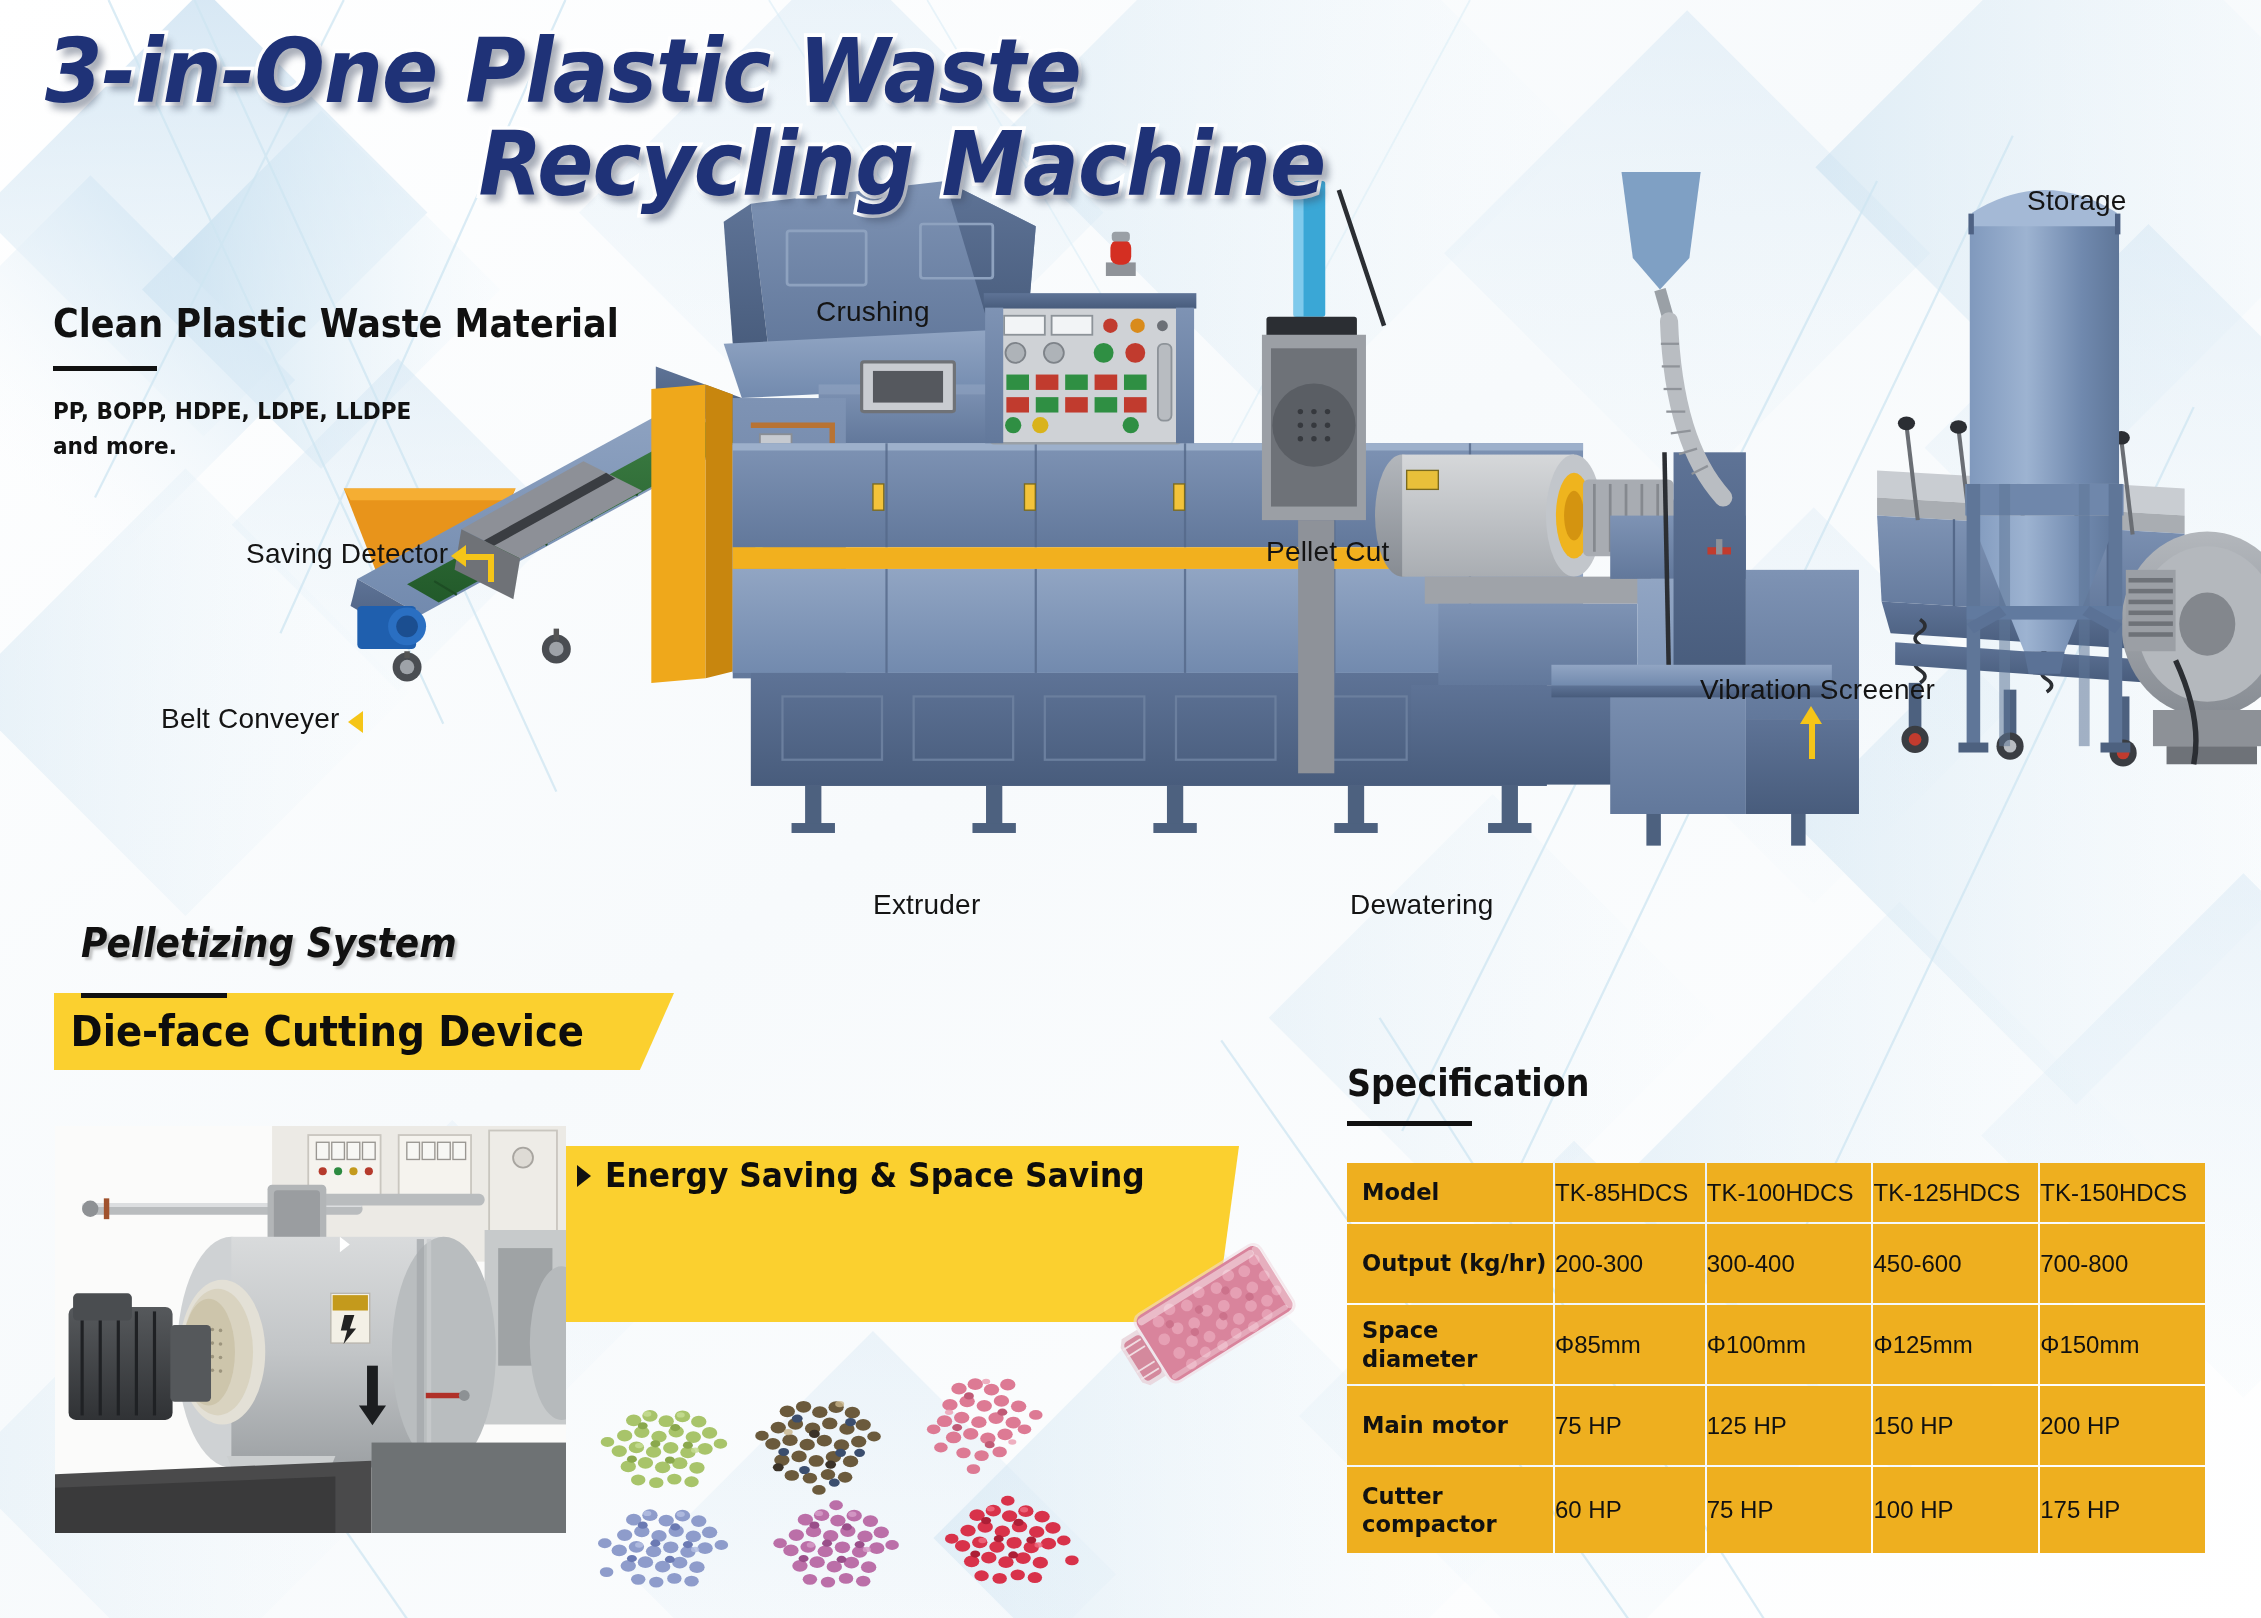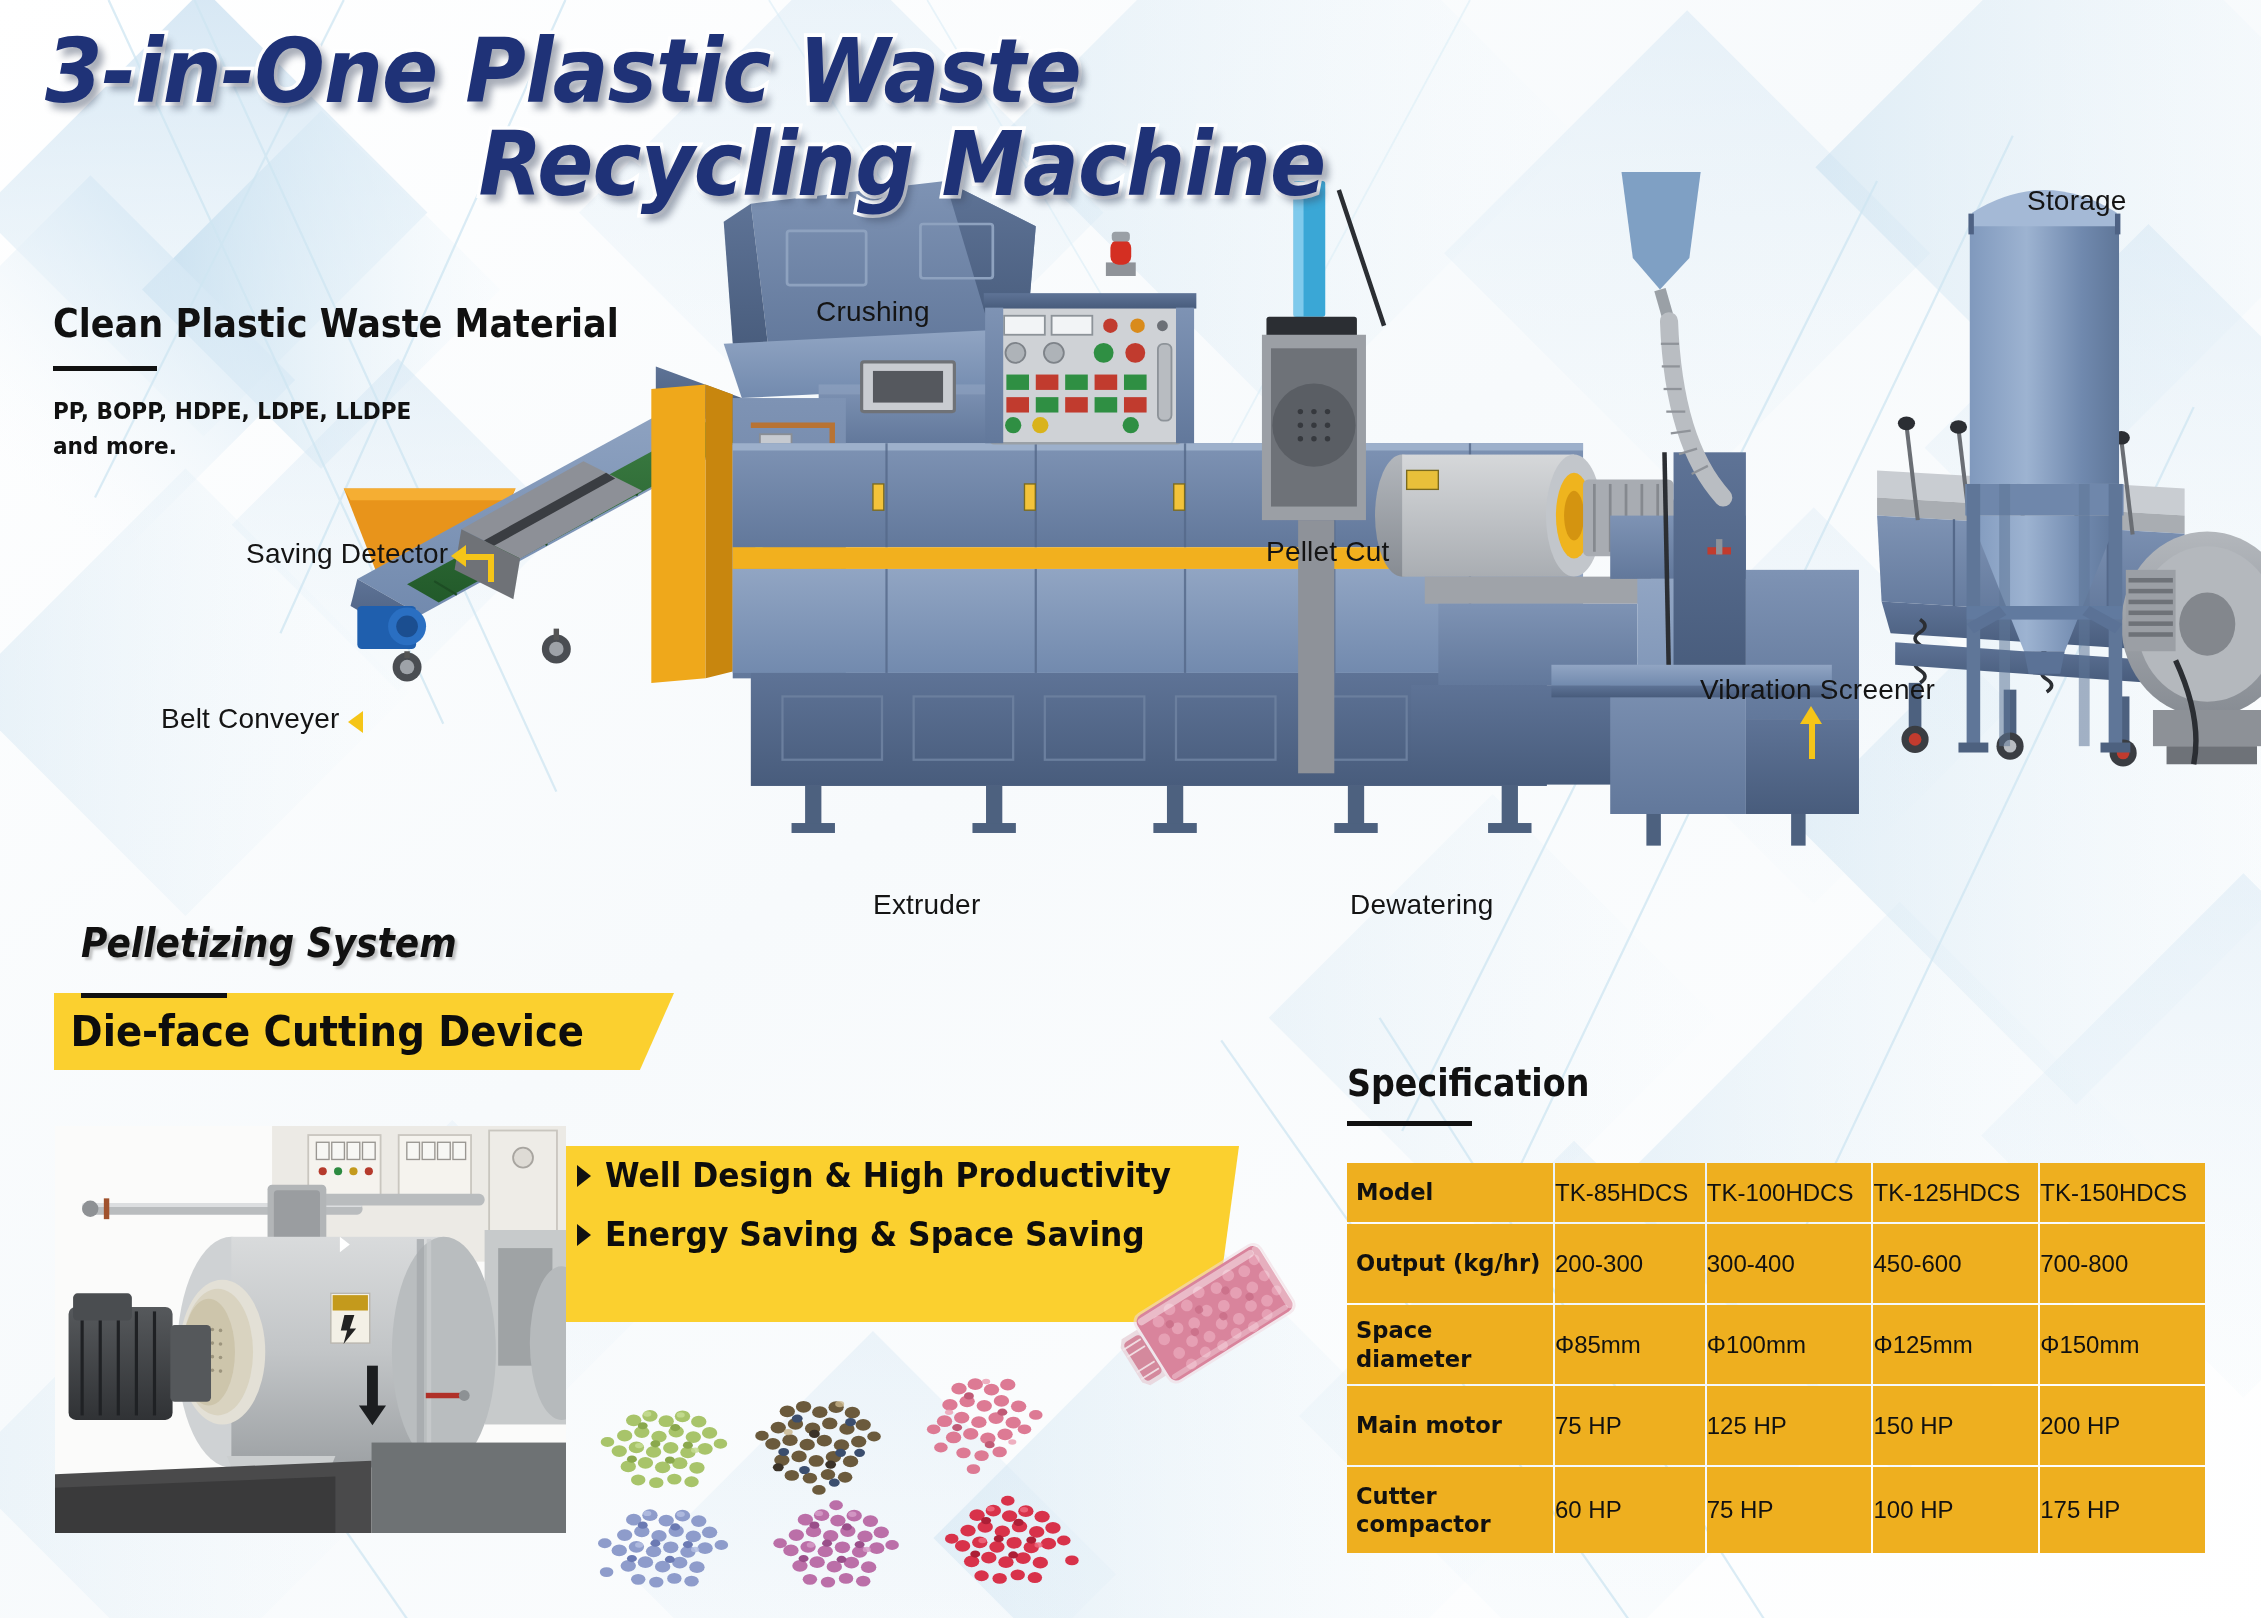--- a/index.html
+++ b/index.html
@@ -166,21 +166,21 @@
     background: #EEAF1F;
     color: #111111;
     text-align: left;
     vertical-align: middle;
     font-size: 24px;
     padding: 0;
     height: 59px;
   }
   #spec-table td.rowlabel {
     text-align: left;
-    padding-left: 9px;
+    padding-left: 15px;
     font-family: "DejaVu Sans", sans-serif;
     font-weight: bold;
     font-size: 22.6px;
     width: 206px;
     line-height: 1.25;
   }
   #spec-table tr.tall td { height: 79px; }
   #spec-table tr.tall2 td { height: 86px; }
 </style>
 </head>
@@ -793,24 +793,20 @@
   </g>
   <rect x="820" y="790" width="70" height="16" rx="8" fill="#2d6fb0"></rect>
 
   <path d="M 0 770 L 700 740 L 700 900 L 0 900 Z" fill="#4a4a4b"></path>
   <path d="M 0 800 L 620 775 L 620 900 L 0 900 Z" fill="#3a3a3b"></path>
   <rect x="700" y="700" width="430" height="200" fill="#6e7274"></rect>
 </svg>
 </div>
 
 <div id="benefits-banner">
-  <div class="benefit-row">
-    <span class="benefit-bullet"></span>
-    <span class="benefit-text">Well Design &amp; High Productivity</span>
-  </div>
   <div class="benefit-row">
     <span class="benefit-bullet"></span>
     <span class="benefit-text">Energy Saving &amp; Space Saving</span>
   </div>
 </div>
 
 <div id="pellet-jar">
 <svg viewBox="0 0 520 420">
   <g transform="rotate(-32 260 210)">
     <rect x="90" y="120" width="330" height="180" rx="22" fill="#f0d8e0" opacity="0.55"></rect>

